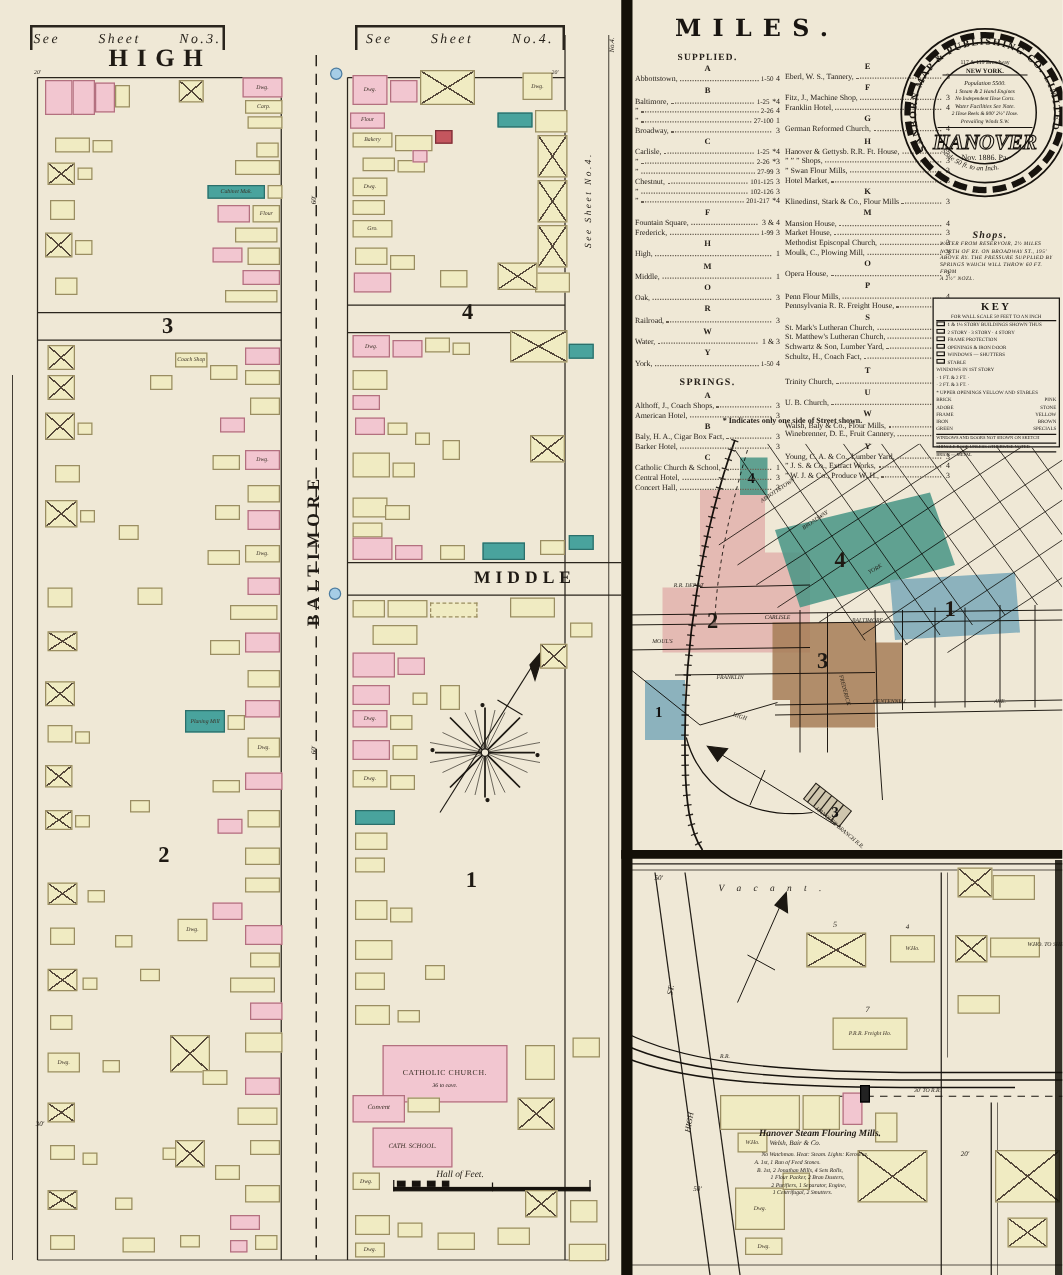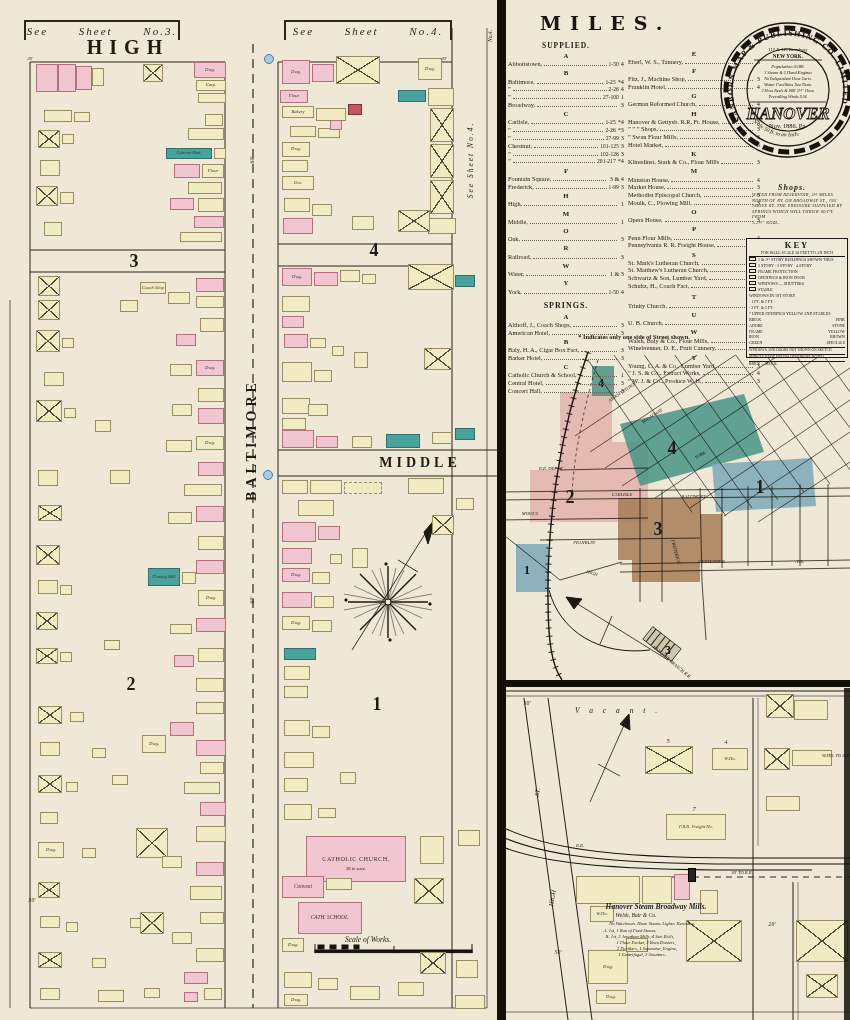--- a/index.html
+++ b/index.html
@@ -568,21 +568,21 @@
       <div class="lab st-md" style="left: 376px; top: 463px; margin-left: 44px;">MIDDLE</div>
       <div class="lab st-md rot90" style="left: 252px; top: 440px;">BALTIMORE</div>
       <div class="lab s5 rot90" style="left: 252px; top: 600px;">60'</div>
       <div class="lab s5 rot90" style="left: 252px; top: 160px;">60'</div>
       <div class="lab s7 rot90 sp2" style="left: 470px; top: 160px;">See  Sheet  No.4.</div>
       <div class="lab s5 rot90" style="left: 490px; top: 36px;">No.4.</div>
       <div class="lab blocknum" style="left: 134px; top: 261px;">3</div>
       <div class="lab blocknum" style="left: 374px; top: 250px;">4</div>
       <div class="lab blocknum" style="left: 131px; top: 684px;">2</div>
       <div class="lab blocknum" style="left: 377px; top: 704px;">1</div>
-      <div class="lab s7" style="left: 368px; top: 939px;">Scale of Works.</div>
+      <div class="lab s7" style="left: 368px; top: 939px;">Hall of Feet.</div>
       <div class="lab s5" style="left: 32px; top: 900px;">30'</div>
       <div class="lab s4" style="left: 444px; top: 58px;">20'</div>
       <div class="lab s4" style="left: 30px; top: 58px;">20'</div>
       <div class="lab s4" style="left: 356px; top: 868px;">36 to eave.</div>
     </div>
   <div id="lab-ov">
       <div class="lab blocknum" style="left: 570px; top: 497px;">2</div>
       <div class="lab blocknum" style="left: 672px; top: 448px;">4</div>
       <div class="lab blocknum-sm" style="left: 601px; top: 383px;">4</div>
       <div class="lab blocknum" style="left: 760px; top: 487px;">1</div>
@@ -609,21 +609,21 @@
       <div class="lab s6 rot80" style="left: 537px; top: 792px;">ST.</div>
       <div class="lab s6 rot80" style="left: 552px; top: 898px;">HIGH</div>
       <div class="lab s5" style="left: 558px; top: 952px;">50'</div>
       <div class="lab s6" style="left: 668px; top: 740px;">5</div>
       <div class="lab s5" style="left: 726px; top: 742px;">4</div>
       <div class="lab s6" style="left: 694px; top: 808px;">7</div>
       <div class="lab s5" style="left: 772px; top: 924px;">20'</div>
       <div class="lab s4" style="left: 742px; top: 872px;">30' TO R.R.</div>
       <div class="lab s4" style="left: 838px; top: 755px;">W.HO. TO SHED</div>
       <div class="lab s4" style="left: 580px; top: 845px;">R.R.</div>
-      <div class="lab s7 bold" style="left: 656px; top: 906px;">Hanover Steam Broadway Mills.</div>
+      <div class="lab s7 bold" style="left: 656px; top: 906px;">Hanover Steam Flouring Mills.</div>
       <div class="lab s5" style="left: 636px; top: 915px;">Welsh, Bair &amp; Co.</div>
       <div class="lab s4" style="left: 652px; top: 923px;">No Watchman.  Heat: Steam.  Lights: Kerosene.</div>
       <div class="lab s4" style="left: 630px; top: 930px;">A. 1st, 1 Run of Feed Stones.</div>
       <div class="lab s4" style="left: 640px; top: 936px;">B. 1st, 2 Jonathan Mills, 4 Sets Rolls,</div>
       <div class="lab s4" style="left: 646px; top: 942px;">1 Flour Packer, 2 Bran Dusters,</div>
       <div class="lab s4" style="left: 647px; top: 948px;">2 Purifiers, 1 Separator, Engine,</div>
       <div class="lab s4" style="left: 642px; top: 954px;">1 Centrifugal, 2 Smutters.</div>
     </div>
 
   <div class="blackbar" style="left:497px;top:0;width:9px;height:1020px"></div>

